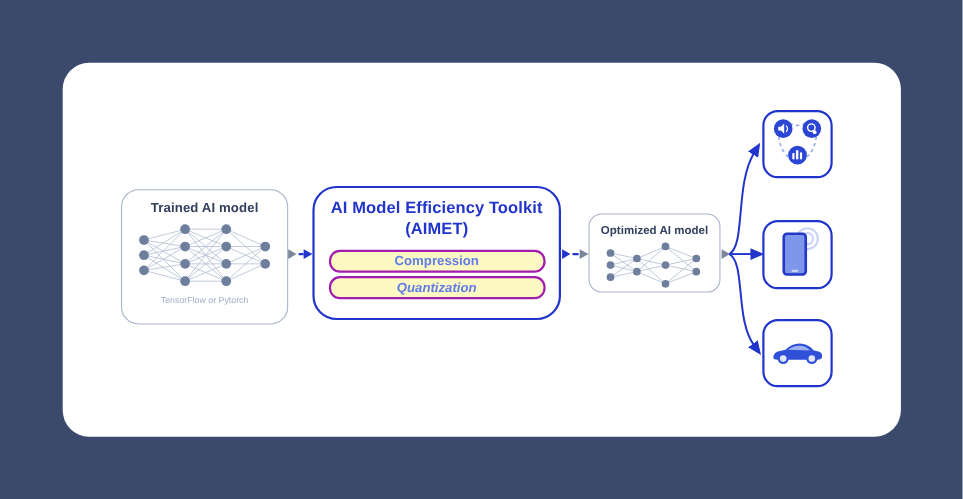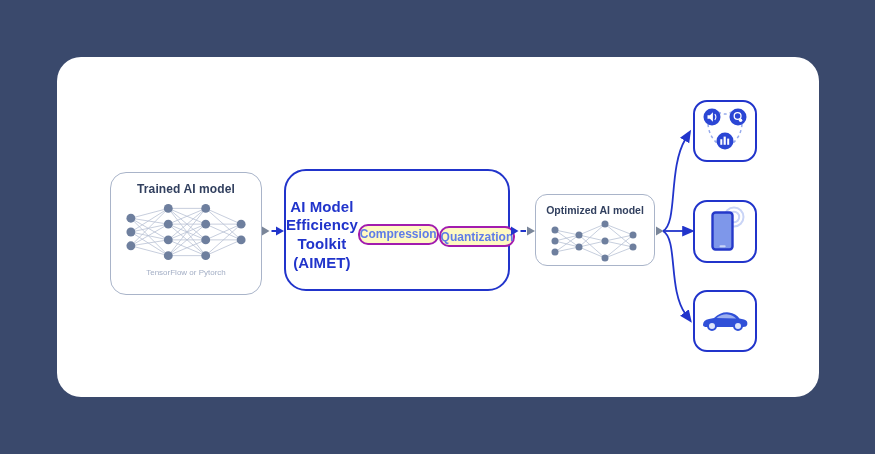--- a/index.html
+++ b/index.html
@@ -40,40 +40,40 @@
   }
   .net-large { margin-top: 4px; }
 
   
   .box-aimet {
     left: 284px; top: 169px;
     width: 226px; height: 122px;
     border: 2.5px solid #2134cb;
     border-radius: 22px;
     background: #fff;
-    display: flex; flex-direction: row;
+    display: flex; flex-direction: column;
     align-items: center;
   }
   .box-aimet .title {
     margin-top: 10px;
     font-size: 15px; font-weight: bold;
     color: #2134cb; text-align: center;
     line-height: 1.25; letter-spacing: 0.1px;
   }
   .capability {
     width: 197px; height: 21px;
     border: 2px solid #a21caf;
     border-radius: 10px;
     display: flex; align-items: center; justify-content: center;
     font-size: 12px; font-weight: bold;
     color: #5f7ce8;
     background: #fef9c3;
   }
   .capability.first { margin-top: 8px; }
-  .capability.second { margin-top: 13px; }
+  .capability.second { margin-top: 3px; font-style: italic; }
 
   
   .box-optimized {
     left: 535px; top: 194px;
     width: 120px; height: 72px;
     border: 1.5px solid #a9b4c9;
     border-radius: 12px;
     background: #fff;
     display: flex; flex-direction: column;
     align-items: center;

